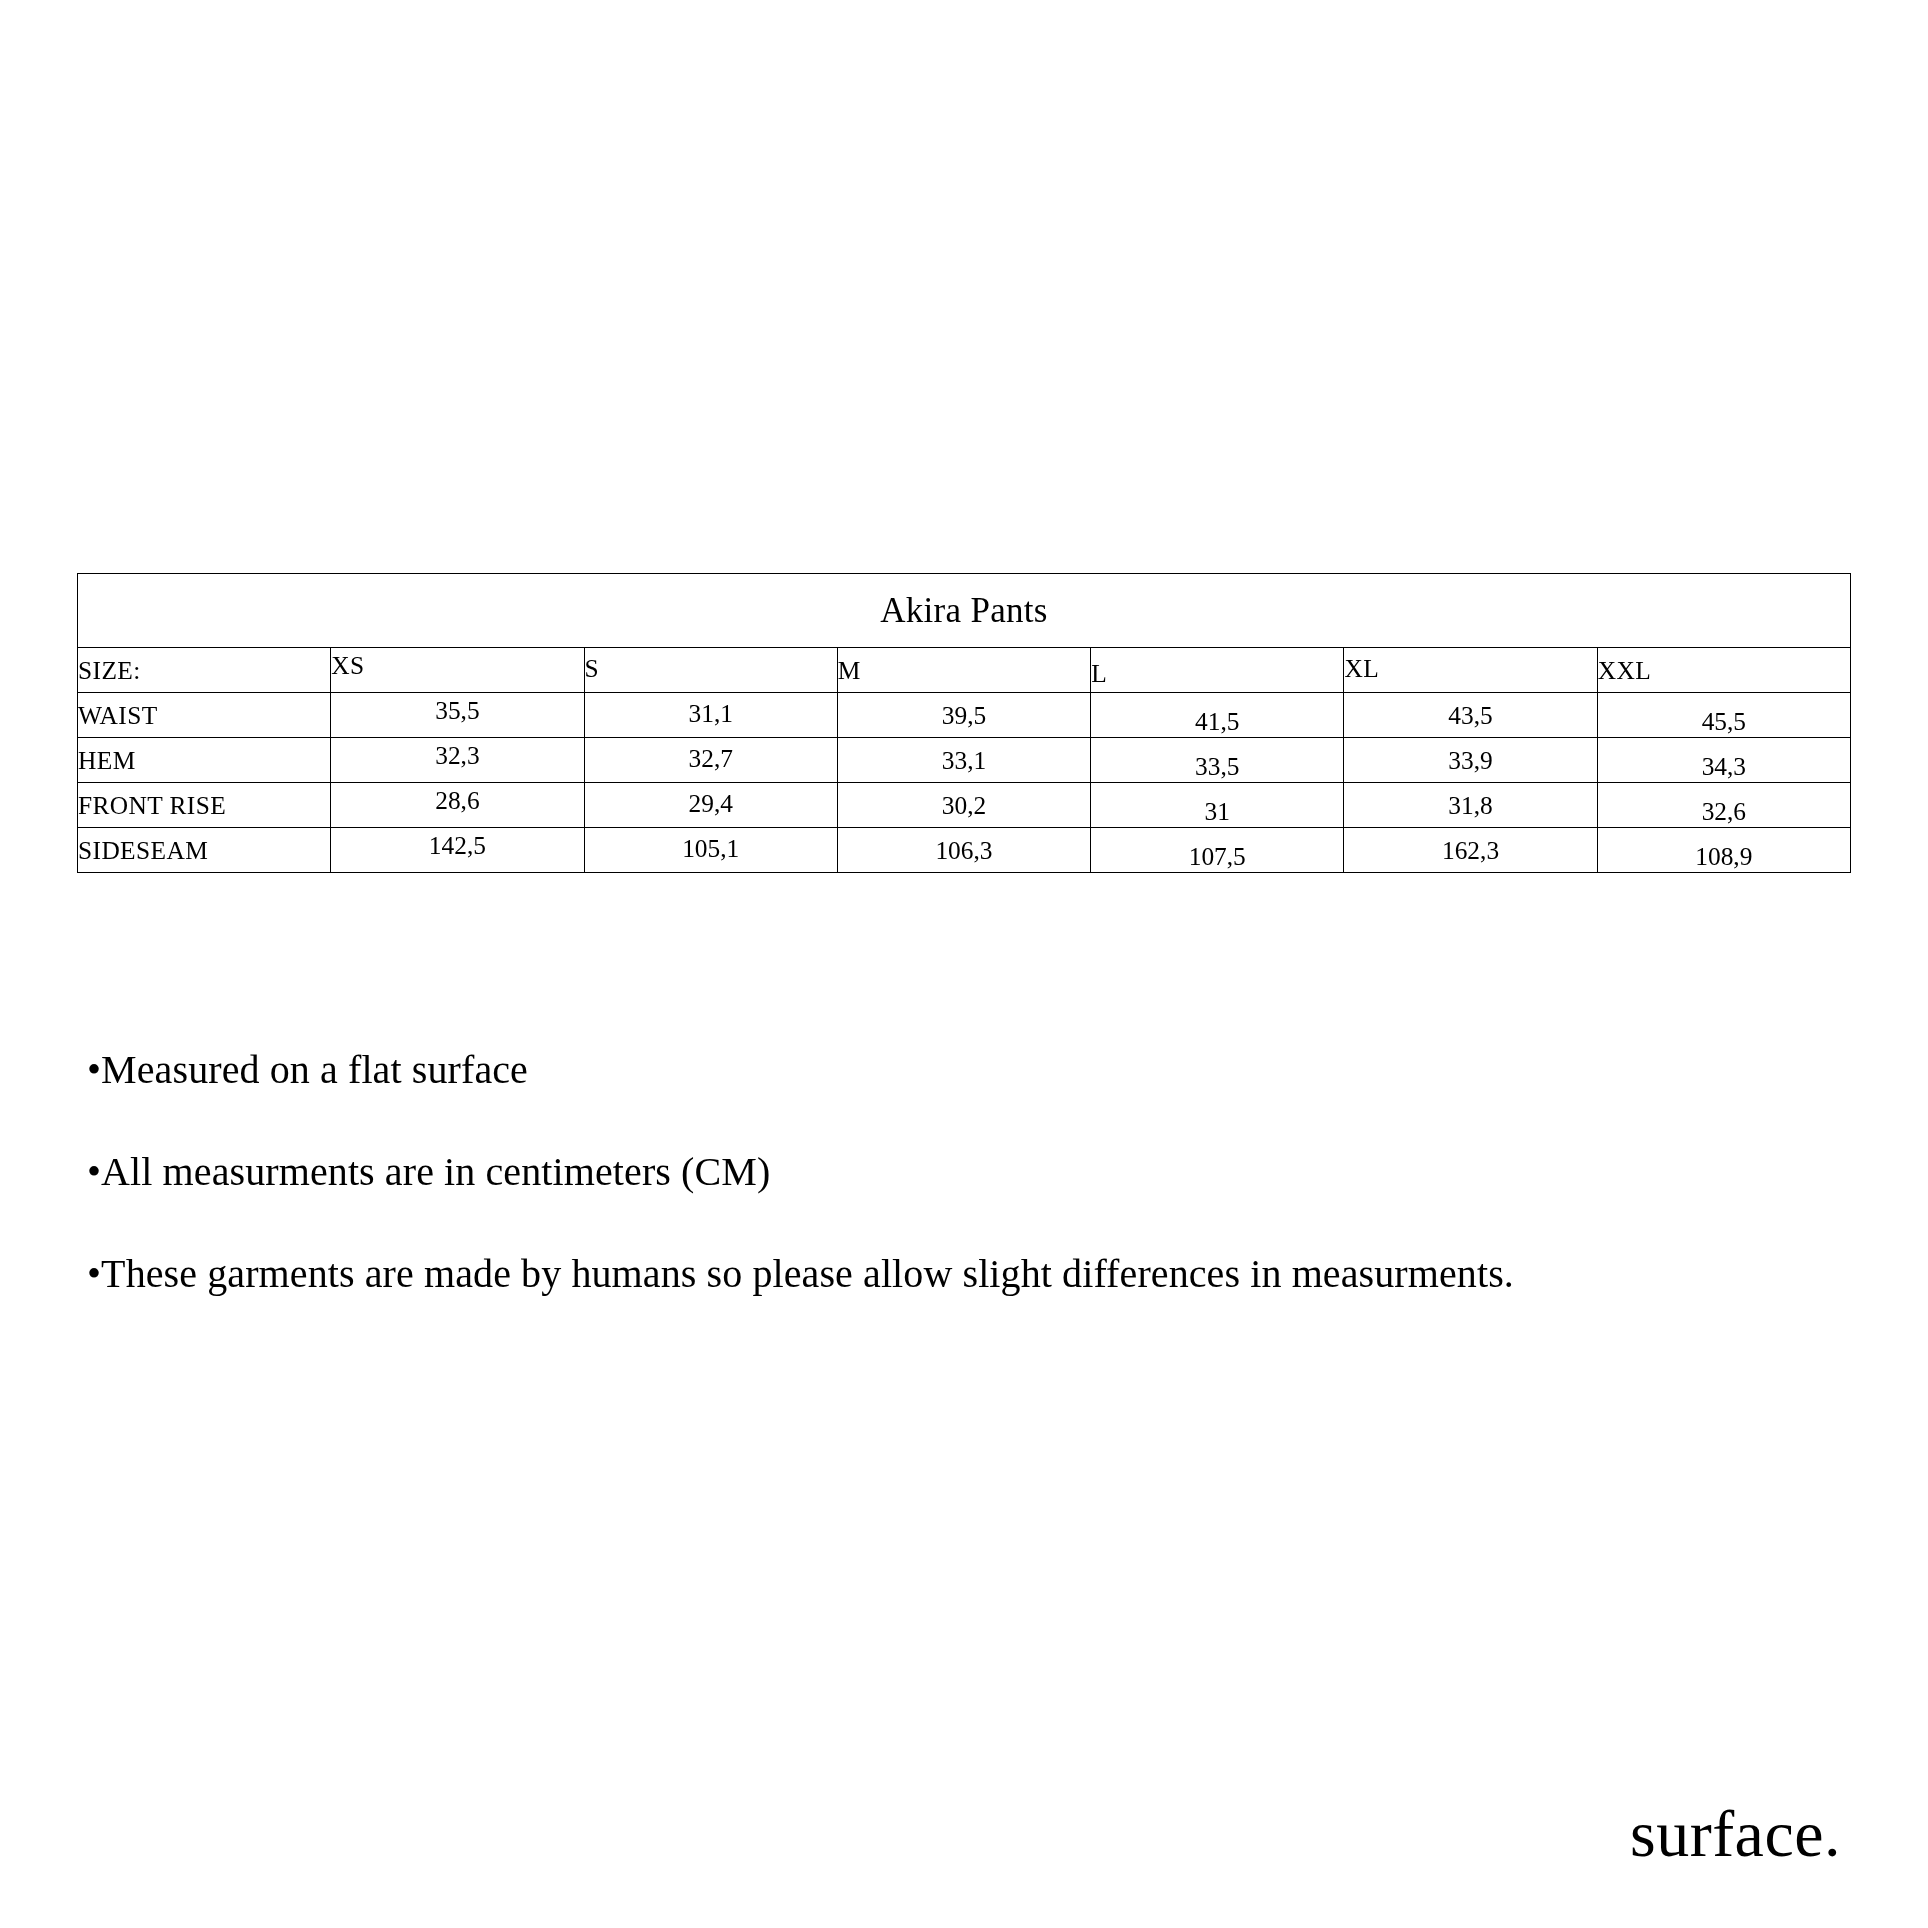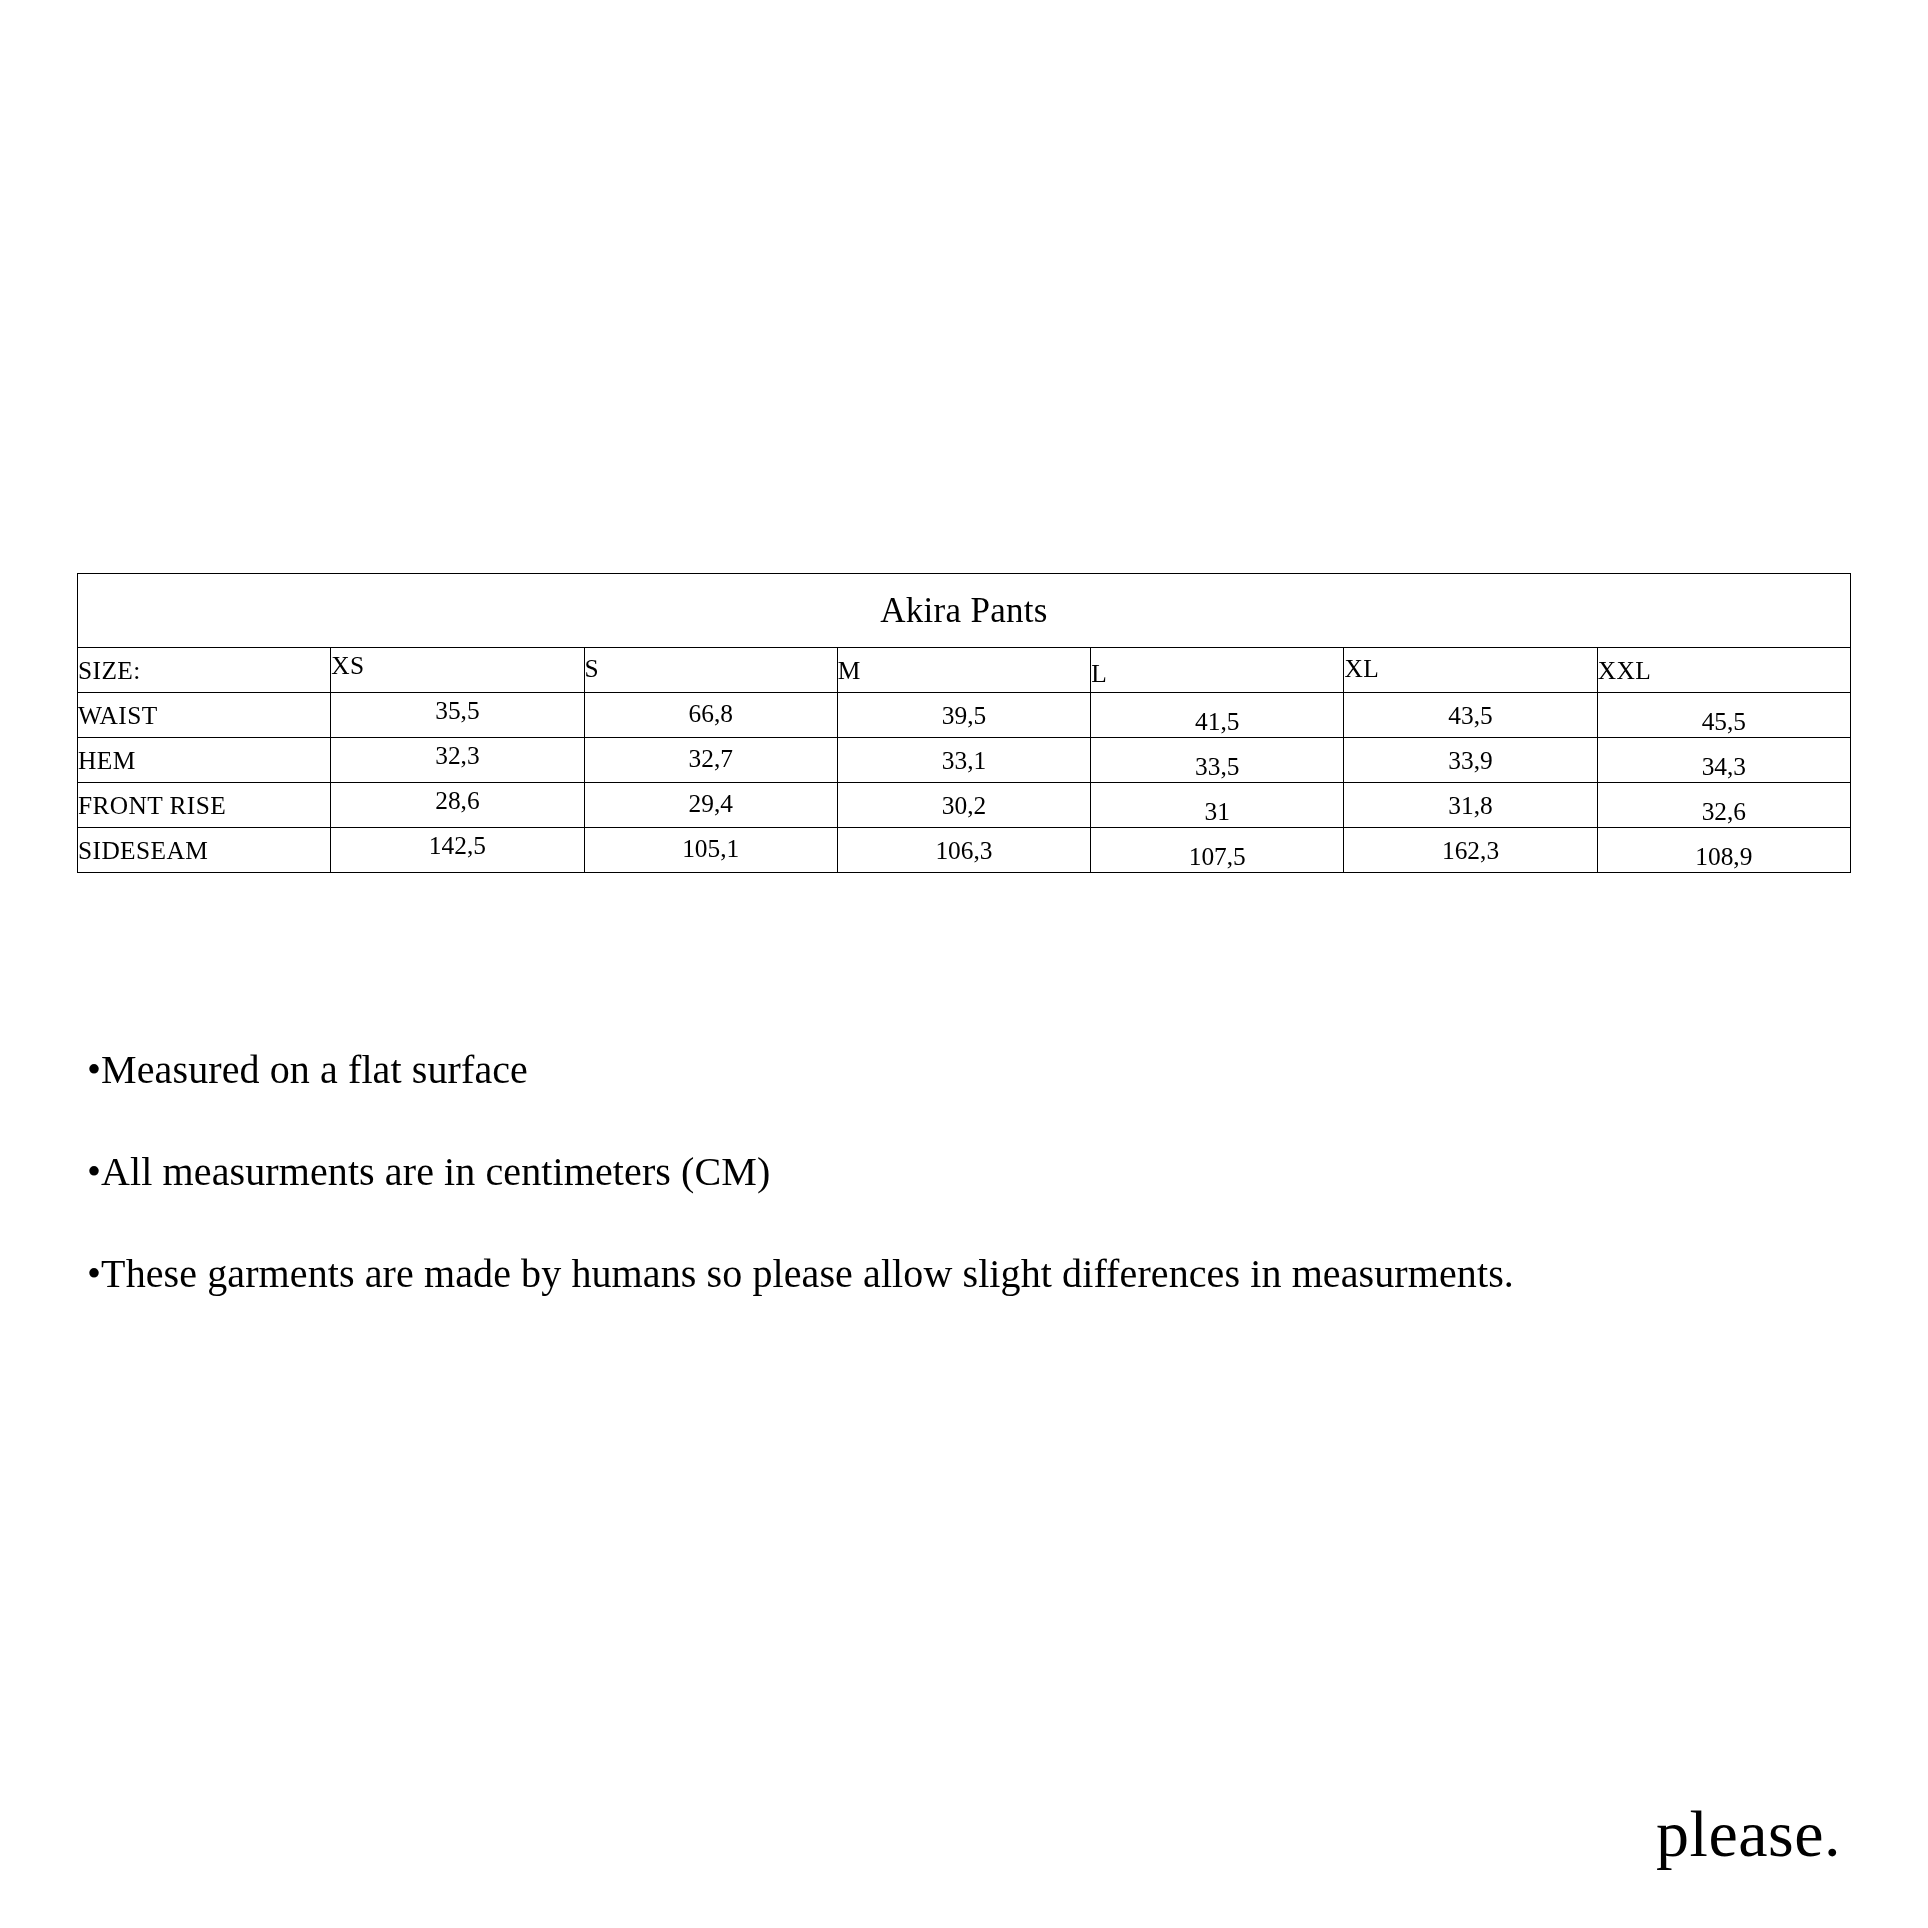--- a/index.html
+++ b/index.html
@@ -127,21 +127,21 @@
           <td class="head-cell"><span class="nudge-1">S</span></td>
           <td class="head-cell"><span class="nudge-2">M</span></td>
           <td class="head-cell"><span class="nudge-3">L</span></td>
           <td class="head-cell"><span class="nudge-1">XL</span></td>
           <td class="head-cell"><span class="nudge-2">XXL</span></td>
         </tr>
 
         <tr>
           <td class="label-cell">WAIST</td>
           <td class="val-cell"><span class="nudge-0">35,5</span></td>
-          <td class="val-cell"><span class="nudge-1">66,8</span></td>
+          <td class="val-cell"><span class="nudge-1">31,1</span></td>
           <td class="val-cell"><span class="nudge-2">39,5</span></td>
           <td class="val-cell"><span class="nudge-4">41,5</span></td>
           <td class="val-cell"><span class="nudge-2">43,5</span></td>
           <td class="val-cell"><span class="nudge-4">45,5</span></td>
         </tr>
 
         <tr>
           <td class="label-cell">HEM</td>
           <td class="val-cell"><span class="nudge-0">32,3</span></td>
           <td class="val-cell"><span class="nudge-1">32,7</span></td>
@@ -174,16 +174,16 @@
       </tbody>
     </table>
   </div>
 
   <div class="notes">
     <div class="note">•Measured on a flat surface</div>
     <div class="note">•All measurments are in centimeters (CM)</div>
     <div class="note">•These garments are made by humans so please allow slight differences in measurments.</div>
   </div>
 
-  <div class="brand">please.</div>
+  <div class="brand">surface.</div>
 
 </div>
 
 
 </body></html>

